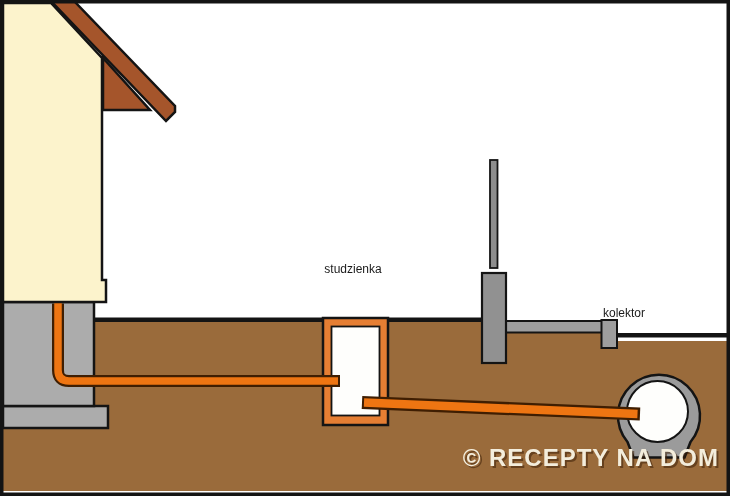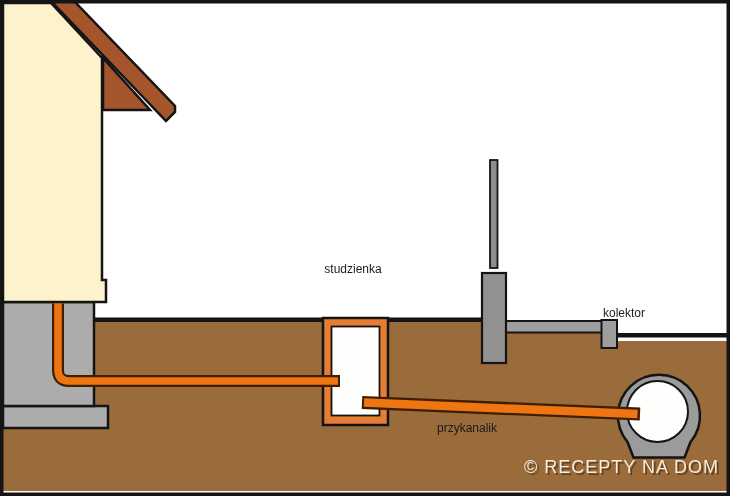--- a/index.html
+++ b/index.html
@@ -17,22 +17,22 @@
     font-size:12px;
     line-height:22px;
     white-space:nowrap;
   }
   .label.center{text-align:center;white-space:normal;}
   .chamber-label{left:278px;top:257px;width:150px;line-height:25px;}
   .kolektor-label{left:603px;top:302px;}
   .connection-label{left:123px;top:389px;line-height:21px;}
   .lateral-label{left:437px;top:417px;}
   .watermark{
-    position:absolute;right:11px;bottom:18px;
-    font-size:18px;font-weight:normal;letter-spacing:1px;
+    position:absolute;right:11px;bottom:24px;
+    font-size:24px;font-weight:bold;letter-spacing:1px;
     color:var(--c-watermark-text,#f3eddc);
     text-shadow:2px 2px 0 rgba(61,31,8,0.55);
     white-space:nowrap;
   }
 </style>
 </head>
 <body>
 
 <div class="canvas">
 
@@ -72,16 +72,15 @@
     <rect x="1.75" y="1.75" width="726.5" height="492.5" fill="none" style="stroke:var(--c-border);" stroke-width="3.5"></rect>
   </svg>
 
   <div class="label center chamber-label">
     <div>studzienka</div>
   </div>
 
   <div class="label kolektor-label">kolektor</div>
 
 
-  <div class="label lateral-label">przykanalik</div>
 
   <div class="watermark">© RECEPTY NA DOM</div>
 </div>
 
 </body></html>

